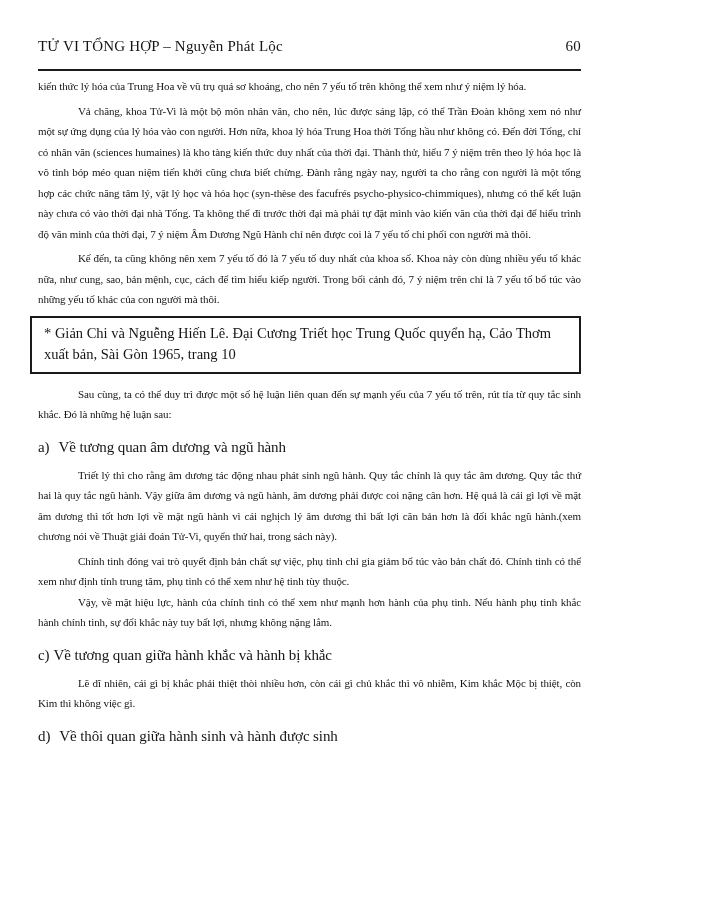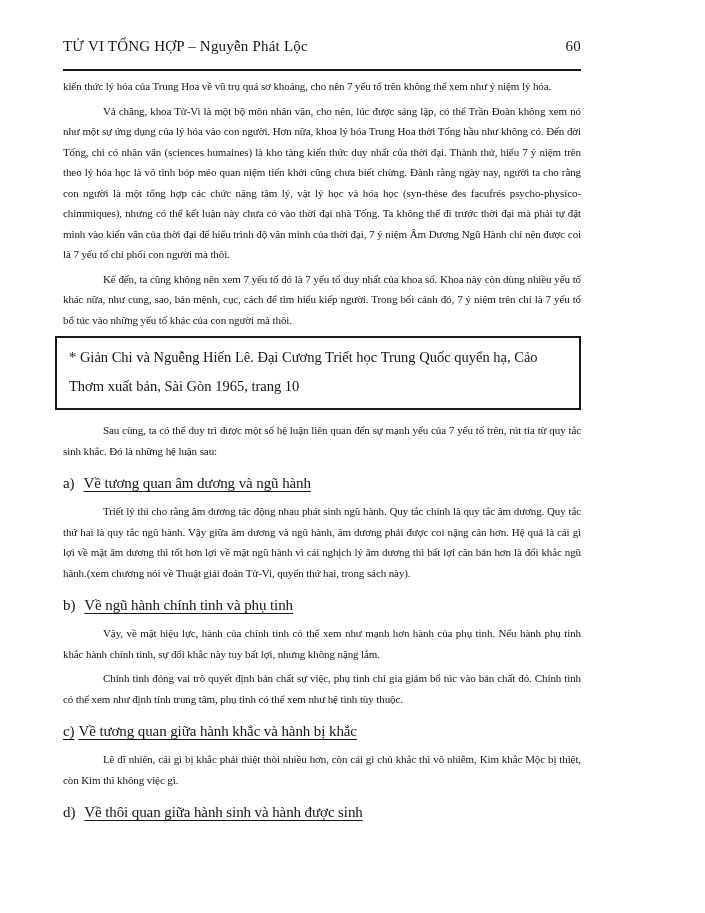--- a/index.html
+++ b/index.html
@@ -11,21 +11,21 @@
     width: 705px;
     height: 913px;
     font-family: "Liberation Serif", "DejaVu Serif", serif;
     color: #151515;
     overflow: hidden;
   }
   .page {
     box-sizing: border-box;
     width: 636px;
     height: 913px;
-    padding: 38px 55px 20px 63px;
+    padding: 38px 55px 20px 38px;
     background: #ffffff;
   }
   .header {
     display: flex;
     justify-content: space-between;
     align-items: baseline;
     font-size: 15px;
     letter-spacing: 0.2px;
   }
   .rule {
@@ -42,32 +42,32 @@
   }
   p.body-par.indent { text-indent: 40px; }
   p.body-par.tight  { margin-bottom: 0; }
   .footnote-box {
     border: 2px solid #1a1a1a;
     margin: 6px 0 10px -8px;
     padding: 5px 10px 7px 12px;
   }
   .footnote-box p {
     font-size: 14.5px;
-    line-height: 29px;
+    line-height: 21px;
     margin: 0;
     text-align: left;
   }
   .heading {
     font-size: 15px;
     line-height: 20px;
     margin: 12px 0 8px 0;
     letter-spacing: -0.1px;
   }
   .heading .hlabel { margin-right: 9px; }
-  .underline { text-decoration: underline; text-underline-offset: 3px; }
+  .underline { text-underline-offset: 3px; }
   .heading.no-label-gap .hlabel { margin-right: 4px; }
 </style>
 </head>
 <body>
 
 <div class="page">
 
   <div class="header">
     <span>TỬ VI TỔNG HỢP – Nguyễn Phát Lộc</span>
     <span>60</span>
@@ -85,25 +85,22 @@
     <p>* Giản Chi và Nguễng Hiến Lê. Đại Cương Triết học Trung Quốc quyển hạ, Cảo Thơm xuất bản, Sài Gòn 1965, trang 10</p>
   </div>
 
   <p class="body-par indent">Sau cùng, ta có thể duy trì được một số hệ luận liên quan đến sự mạnh yếu của 7 yếu tố trên, rút tỉa từ quy tắc sinh khắc.  Đó là những hệ luận sau:</p>
 
   <div class="heading">
     <span class="hlabel">a)</span><span class="underline">Về tương quan âm dương và ngũ hành</span>
   </div>
   <p class="body-par indent">Triết lý thì cho rằng âm dương tác động nhau phát sinh ngũ hành.  Quy tắc chính là quy tắc âm dương.  Quy tắc thứ hai là quy tắc ngũ hành.  Vậy giữa âm dương và ngũ hành, âm dương phải được coi nặng cân hơn.  Hệ quả là cái gì lợi về mặt âm dương thì tốt hơn lợi về mặt ngũ hành vì cái nghịch lý âm dương thì bất lợi căn bản hơn là đối khắc ngũ hành.(xem chương nói về Thuật giải đoán Tử-Vi, quyển thứ hai, trong sách này).</p>
 
-  <div class="heading">
-    <span class="hlabel">b)</span><span class="underline">Về ngũ hành chính tinh và phụ tinh</span>
-  </div>
+  <p class="body-par indent tight">Chính tinh đóng vai trò quyết định bản chất sự việc, phụ tinh chỉ gia giảm bổ túc vào bản chất đó.  Chính tinh có thể xem như định tính trung tâm, phụ tinh có thể xem như hệ tinh tùy thuộc.</p>
   <p class="body-par indent">Vậy, về mặt hiệu lực, hành của chính tinh có thể xem như mạnh hơn hành của phụ tinh.  Nếu hành phụ tinh khắc hành chính tinh, sự đối khắc này tuy bất lợi, nhưng không nặng lắm.</p>
-  <p class="body-par indent tight">Chính tinh đóng vai trò quyết định bản chất sự việc, phụ tinh chỉ gia giảm bổ túc vào bản chất đó.  Chính tinh có thể xem như định tính trung tâm, phụ tinh có thể xem như hệ tinh tùy thuộc.</p>
 
   <div class="heading no-label-gap">
     <span class="underline"><span class="hlabel">c)</span><span>Về tương quan giữa hành khắc và hành bị khắc</span></span>
   </div>
   <p class="body-par indent">Lẽ dĩ nhiên, cái gì bị khắc phải thiệt thòi nhiều hơn, còn cái gì chủ khắc thì vô nhiễm, Kim khắc Mộc bị thiệt, còn Kim thì không việc gì.</p>
 
   <div class="heading">
     <span class="hlabel">d)</span><span class="underline">Về thôi quan giữa hành sinh và hành được sinh</span>
   </div>
 

